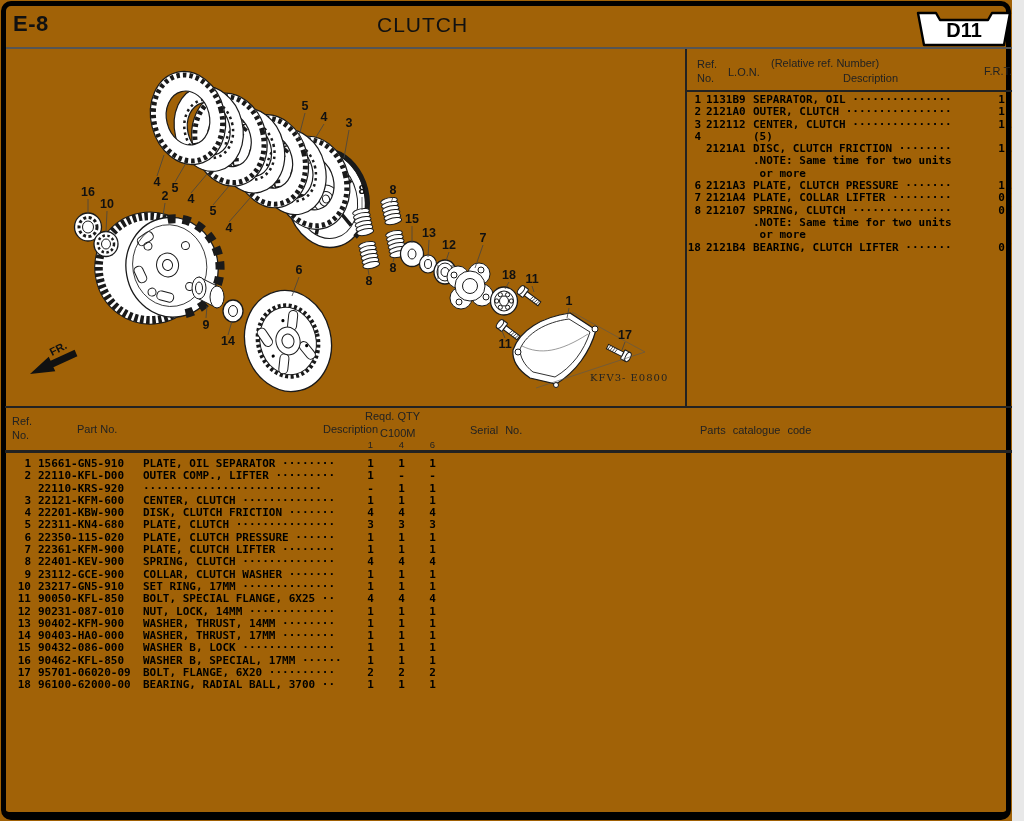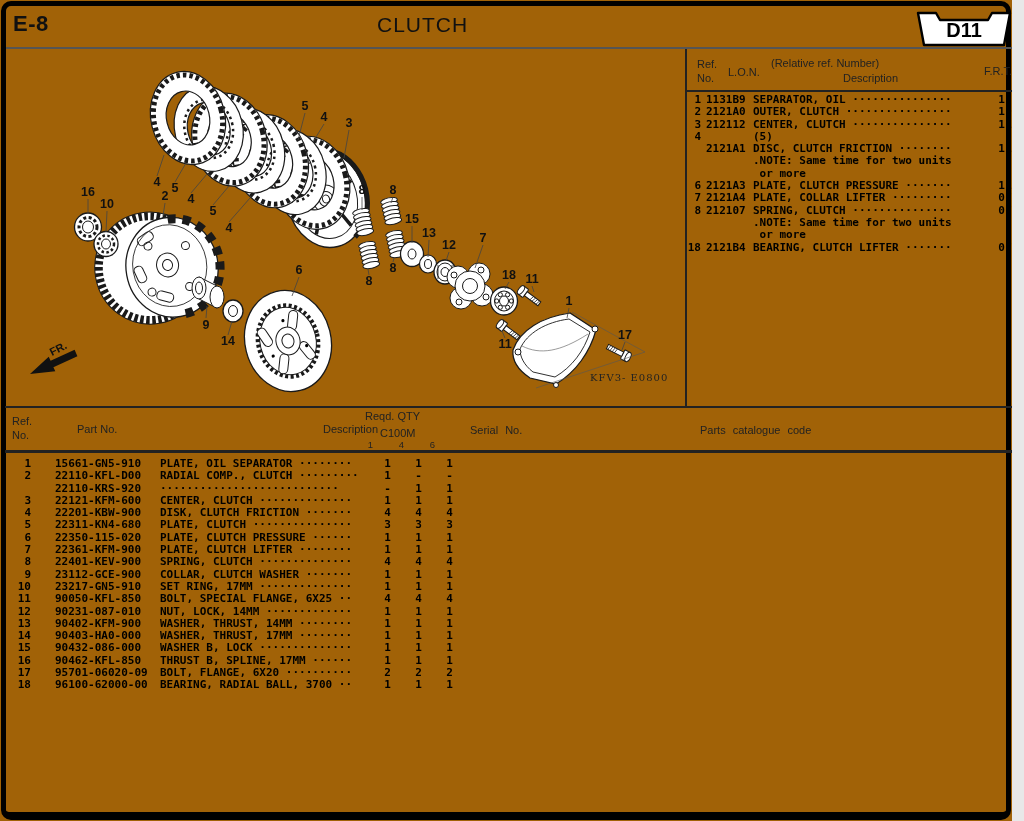--- a/index.html
+++ b/index.html
@@ -20,21 +20,21 @@
   .mono{font-family:"DejaVu Sans Mono",monospace;font-size:11px;font-weight:bold;color:#000}
   .ref-rows{position:absolute;left:685px;top:94px;width:333px}
   .ref-line{display:flex;line-height:12.3px;white-space:pre}
   .c-no{width:16px;text-align:right;flex:none}
   .c-lon{width:47px;margin-left:5px;flex:none}
   .c-desc{flex:1;overflow:hidden}
   .c-frt{width:28px;text-align:right;flex:none}
   .parts-rows{position:absolute;left:0;top:458px;width:470px}
   .part-line{display:flex;line-height:12.3px;white-space:pre;padding-left:14px}
   .p-no{width:17px;text-align:right;flex:none}
-  .p-part{width:105px;margin-left:24px;flex:none}
+  .p-part{width:105px;margin-left:7px;flex:none}
   .p-desc{width:212px;flex:none;overflow:hidden}
   .p-q{width:31px;text-align:center;flex:none}
   .qty-head{position:absolute;left:355px;top:439px;display:flex;font-size:9.5px;color:#222}
   .qty-head span{width:31px;text-align:center}
   svg .ring{fill:#fff;stroke:#1a1a1a;stroke-width:1.2;fill-rule:evenodd}
   svg .teeth{fill:none;stroke:#1a1a1a;stroke-width:5;stroke-dasharray:3.5 3}
   svg .spline{fill:none;stroke:#1a1a1a;stroke-width:2.5;stroke-dasharray:2.5 3.5}
   svg .coil{fill:#fff;stroke:#1a1a1a;stroke-width:1}
   svg .ln{stroke:#1a1a1a;fill:#fff}
   svg .callout{font:600 12.5px "Liberation Sans",sans-serif;fill:#111;text-anchor:middle}
@@ -338,35 +338,35 @@
   <div class="qty-head">
     <span>1</span>
     <span>4</span>
     <span>6</span>
   </div>
   <div class="lbl wsp" style="left:470px;top:424px">Serial No.</div>
   <div class="lbl wsp" style="left:700px;top:424px">Parts catalogue code</div>
   <div class="hline" style="left:5px;top:450px;width:1014px;height:3px"></div>
   <div class="parts-rows mono" id="parts-rows">
       <div class="part-line"><span class="p-no">1</span><span class="p-part">15661-GN5-910</span><span class="p-desc">PLATE, OIL SEPARATOR ········</span><span class="p-q">1</span><span class="p-q">1</span><span class="p-q">1</span></div>
-      <div class="part-line"><span class="p-no">2</span><span class="p-part">22110-KFL-D00</span><span class="p-desc">RADIAL COMP., CLUTCH ·········</span><span class="p-q">1</span><span class="p-q">-</span><span class="p-q">-</span></div>
+      <div class="part-line"><span class="p-no">2</span><span class="p-part">22110-KFL-D00</span><span class="p-desc">OUTER COMP., LIFTER ·········</span><span class="p-q">1</span><span class="p-q">-</span><span class="p-q">-</span></div>
       <div class="part-line"><span class="p-no"></span><span class="p-part">22110-KRS-920</span><span class="p-desc">···························</span><span class="p-q">-</span><span class="p-q">1</span><span class="p-q">1</span></div>
       <div class="part-line"><span class="p-no">3</span><span class="p-part">22121-KFM-600</span><span class="p-desc">CENTER, CLUTCH ··············</span><span class="p-q">1</span><span class="p-q">1</span><span class="p-q">1</span></div>
       <div class="part-line"><span class="p-no">4</span><span class="p-part">22201-KBW-900</span><span class="p-desc">DISK, CLUTCH FRICTION ·······</span><span class="p-q">4</span><span class="p-q">4</span><span class="p-q">4</span></div>
       <div class="part-line"><span class="p-no">5</span><span class="p-part">22311-KN4-680</span><span class="p-desc">PLATE, CLUTCH ···············</span><span class="p-q">3</span><span class="p-q">3</span><span class="p-q">3</span></div>
       <div class="part-line"><span class="p-no"></span><span class="p-part"></span><span class="p-desc"></span><span class="p-q"></span><span class="p-q"></span><span class="p-q"></span></div>
       <div class="part-line"><span class="p-no">6</span><span class="p-part">22350-115-020</span><span class="p-desc">PLATE, CLUTCH PRESSURE ······</span><span class="p-q">1</span><span class="p-q">1</span><span class="p-q">1</span></div>
       <div class="part-line"><span class="p-no">7</span><span class="p-part">22361-KFM-900</span><span class="p-desc">PLATE, CLUTCH LIFTER ········</span><span class="p-q">1</span><span class="p-q">1</span><span class="p-q">1</span></div>
       <div class="part-line"><span class="p-no">8</span><span class="p-part">22401-KEV-900</span><span class="p-desc">SPRING, CLUTCH ··············</span><span class="p-q">4</span><span class="p-q">4</span><span class="p-q">4</span></div>
       <div class="part-line"><span class="p-no">9</span><span class="p-part">23112-GCE-900</span><span class="p-desc">COLLAR, CLUTCH WASHER ·······</span><span class="p-q">1</span><span class="p-q">1</span><span class="p-q">1</span></div>
       <div class="part-line"><span class="p-no">10</span><span class="p-part">23217-GN5-910</span><span class="p-desc">SET RING, 17MM ··············</span><span class="p-q">1</span><span class="p-q">1</span><span class="p-q">1</span></div>
       <div class="part-line"><span class="p-no"></span><span class="p-part"></span><span class="p-desc"></span><span class="p-q"></span><span class="p-q"></span><span class="p-q"></span></div>
       <div class="part-line"><span class="p-no">11</span><span class="p-part">90050-KFL-850</span><span class="p-desc">BOLT, SPECIAL FLANGE, 6X25 ··</span><span class="p-q">4</span><span class="p-q">4</span><span class="p-q">4</span></div>
       <div class="part-line"><span class="p-no">12</span><span class="p-part">90231-087-010</span><span class="p-desc">NUT, LOCK, 14MM ·············</span><span class="p-q">1</span><span class="p-q">1</span><span class="p-q">1</span></div>
       <div class="part-line"><span class="p-no">13</span><span class="p-part">90402-KFM-900</span><span class="p-desc">WASHER, THRUST, 14MM ········</span><span class="p-q">1</span><span class="p-q">1</span><span class="p-q">1</span></div>
       <div class="part-line"><span class="p-no">14</span><span class="p-part">90403-HA0-000</span><span class="p-desc">WASHER, THRUST, 17MM ········</span><span class="p-q">1</span><span class="p-q">1</span><span class="p-q">1</span></div>
       <div class="part-line"><span class="p-no">15</span><span class="p-part">90432-086-000</span><span class="p-desc">WASHER B, LOCK ··············</span><span class="p-q">1</span><span class="p-q">1</span><span class="p-q">1</span></div>
       <div class="part-line"><span class="p-no"></span><span class="p-part"></span><span class="p-desc"></span><span class="p-q"></span><span class="p-q"></span><span class="p-q"></span></div>
-      <div class="part-line"><span class="p-no">16</span><span class="p-part">90462-KFL-850</span><span class="p-desc">THRUST B, SPLINE, 17MM ······</span><span class="p-q">1</span><span class="p-q">1</span><span class="p-q">1</span></div>
+      <div class="part-line"><span class="p-no">16</span><span class="p-part">90462-KFL-850</span><span class="p-desc">WASHER B, SPECIAL, 17MM ······</span><span class="p-q">1</span><span class="p-q">1</span><span class="p-q">1</span></div>
       <div class="part-line"><span class="p-no">17</span><span class="p-part">95701-06020-09</span><span class="p-desc">BOLT, FLANGE, 6X20 ··········</span><span class="p-q">2</span><span class="p-q">2</span><span class="p-q">2</span></div>
       <div class="part-line"><span class="p-no">18</span><span class="p-part">96100-62000-00</span><span class="p-desc">BEARING, RADIAL BALL, 3700 ··</span><span class="p-q">1</span><span class="p-q">1</span><span class="p-q">1</span></div>
     </div>
 </div>
 
 </body></html>

